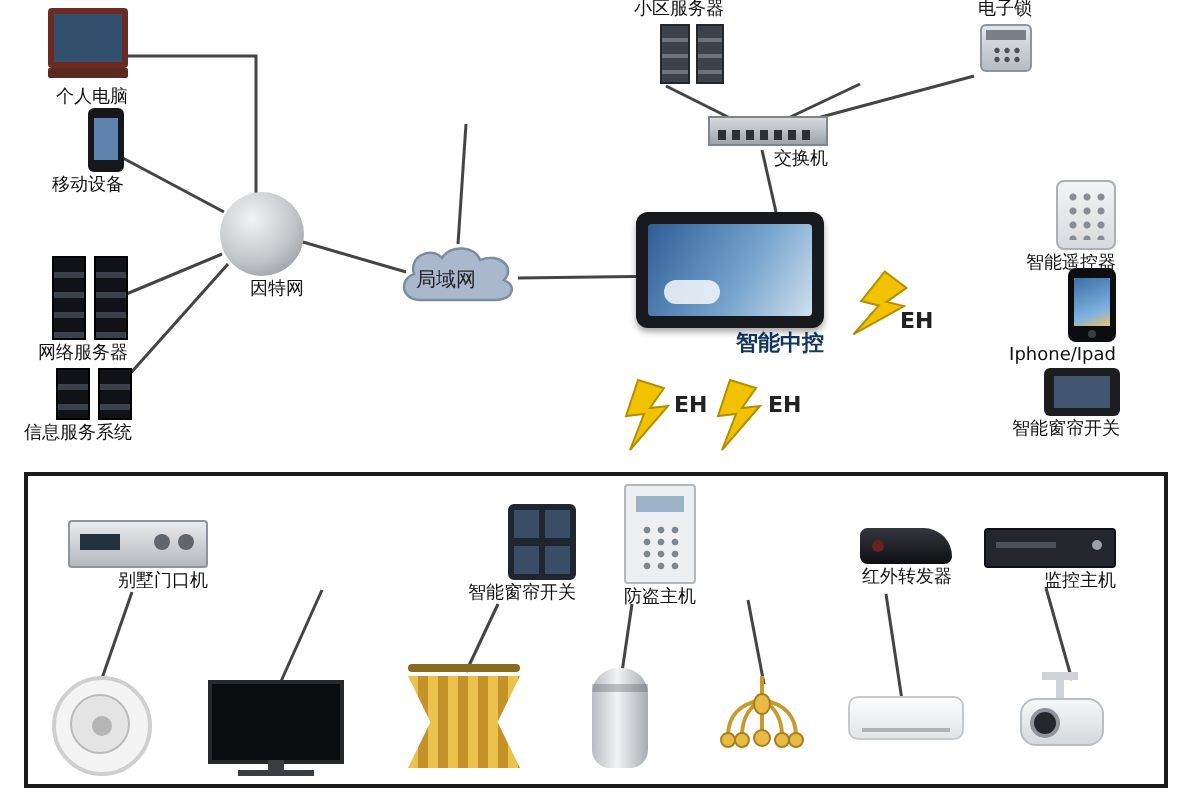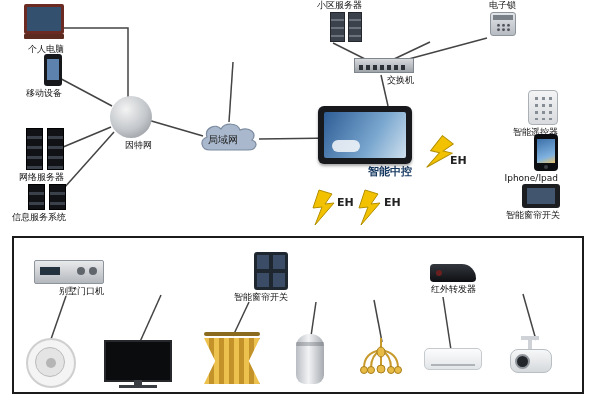--- a/index.html
+++ b/index.html
@@ -191,23 +191,31 @@
   </div>
 
   <div class="node" style="left:28px;top:260px;width:76px">
     <div class="ic ic-amp"></div>
     <span class="lbl">别墅门口机</span>
   </div>
   <div class="node" style="left:212px;top:252px;width:76px">
     <div class="ic ic-cswitch"></div>
     <span class="lbl">智能窗帘开关</span>
   </div>
+  <div class="node" style="left:284px;top:242px;width:64px">
+    <div class="ic ic-alarm"></div>
+    <span class="lbl">防盗主机</span>
+  </div>
   <div class="node" style="left:410px;top:264px;width:66px">
     <div class="ic ic-ir"></div>
     <span class="lbl">红外转发器</span>
+  </div>
+  <div class="node" style="left:488px;top:264px;width:70px">
+    <div class="ic ic-dvr"></div>
+    <span class="lbl">监控主机</span>
   </div>
 
   <div class="node" style="left:26px;top:338px">
     <div class="ic ic-speaker"></div>
   </div>
   <div class="node" style="left:104px;top:340px">
     <div class="ic ic-tv"></div>
   </div>
   <div class="node" style="left:204px;top:332px">
     <div class="curtain-rod"></div>

